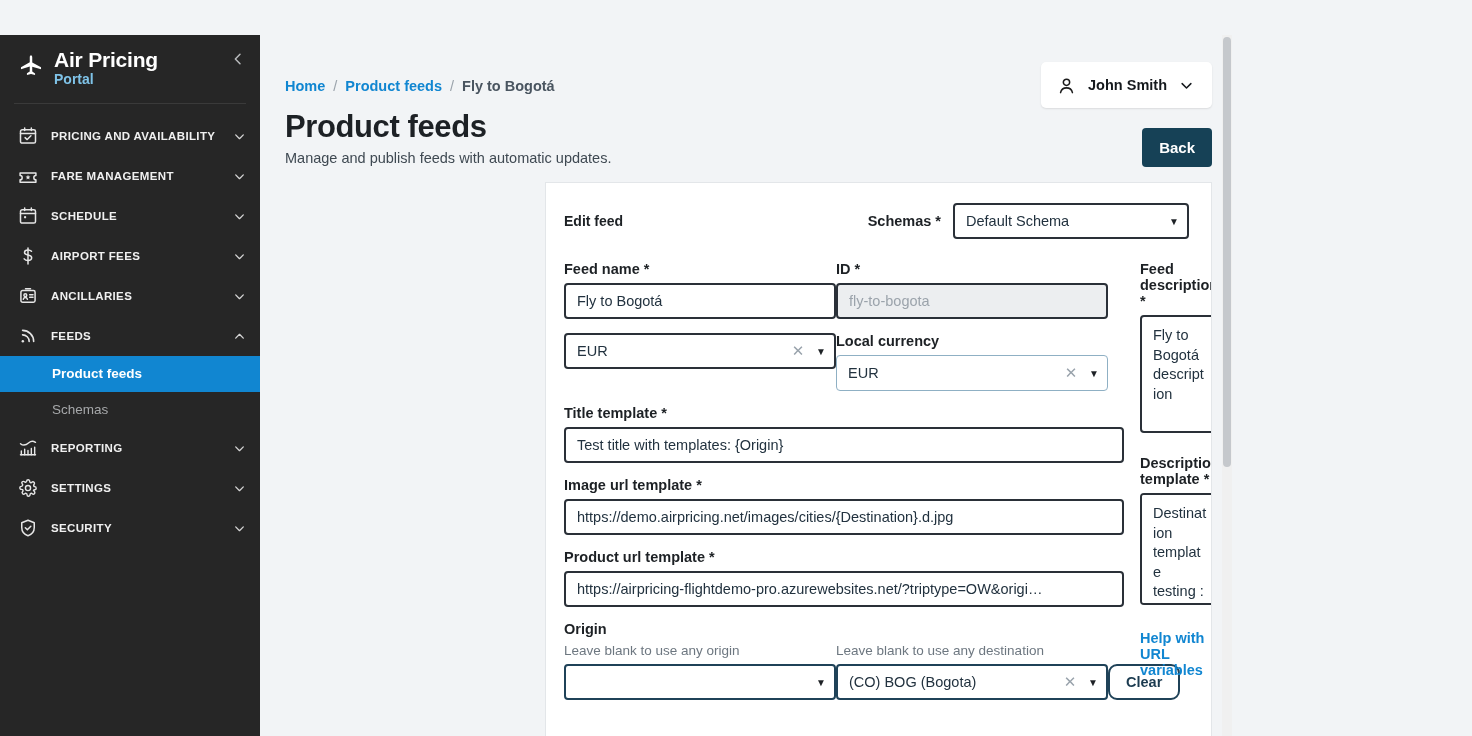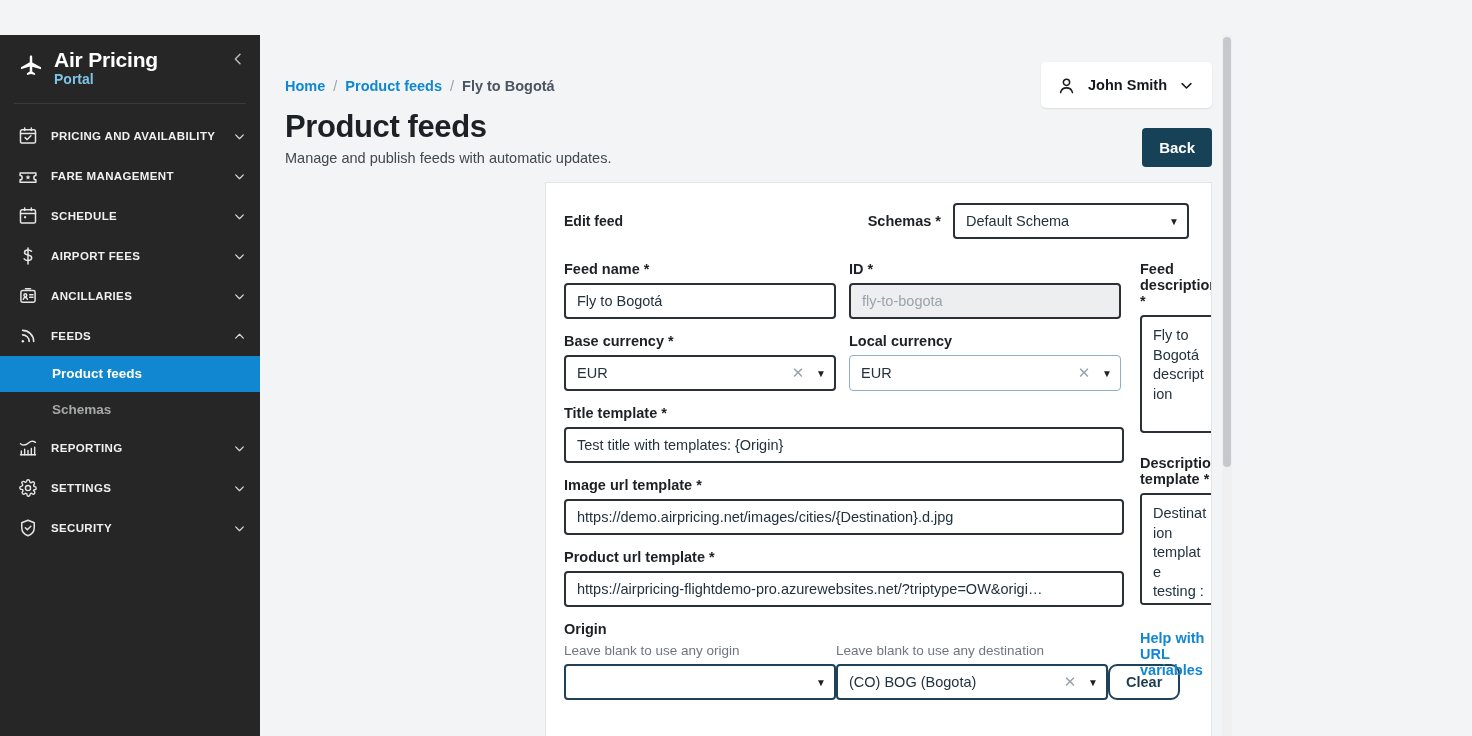--- a/index.html
+++ b/index.html
@@ -44,21 +44,21 @@
   .nav-ico svg { display: block; }
   .nav-label {
     font-size: 11.5px; font-weight: bold; letter-spacing: 0.35px;
     color: #f0f0f0; text-transform: uppercase; flex: 1 1 auto;
     white-space: nowrap;
   }
   .nav-chev { width: 13px; height: 13px; flex: 0 0 13px; color: #d6d6d6; }
 
   .nav-sub {
     height: 36px; display: flex; align-items: center;
-    padding-left: 52px; font-size: 13.5px; cursor: pointer; font-weight: bold;
+    padding-left: 52px; font-size: 13.5px; cursor: pointer;
   }
   .nav-sub.active { background: #1186d1; font-weight: bold; color: #ffffff; }
   .nav-sub.idle { color: #a6a8aa; }
 
   
   .main {
     flex: 1 1 auto; height: 736px; background: #f2f4f6;
     position: relative; overflow: hidden;
   }
   .topbar {
@@ -99,21 +99,21 @@
   }
   .card-head { display: flex; align-items: center; justify-content: space-between; margin-bottom: 22px; }
   .card-title { font-size: 14px; font-weight: bold; color: #1d2125; }
   .schemas-wrap { display: flex; align-items: center; gap: 12px; }
   .schemas-lbl { font-size: 14.5px; font-weight: bold; color: #1d2125; }
 
   .grid { display: flex; gap: 16px; }
   .col-left { width: 560px; flex: 0 0 560px; }
   .col-right { flex: 1 1 auto; }
 
-  .row2 { display: flex; gap: 13px; }
+  .row2 { display: flex; gap: 0; }
   .fld { margin-bottom: 14px; }
   .fld-w1 { width: 272px; flex: 0 0 272px; }
   .lbl { font-size: 14.5px; font-weight: bold; color: #1d2125; margin-bottom: 6px; display: block; }
   .hint { font-size: 13.5px; color: #6d7780; margin-bottom: 6px; display: block; }
 
   .inp {
     width: 100%; height: 36px; border: 2px solid #2a3038; border-radius: 4px;
     background: #ffffff; color: #22323f; font-size: 14.5px;
     font-family: "Liberation Sans", sans-serif; padding: 0 11px;
   }
@@ -404,21 +404,20 @@
               <input class="inp" type="text" value="Fly to Bogotá" style="">
             </div>
             <div class="fld fld-w1">
               <label class="lbl">ID *</label>
               <input class="inp disabled" type="text" disabled="" placeholder="fly-to-bogota" style="">
             </div>
           </div>
 
           <div class="row2">
             <div class="fld fld-w1">
-              <label class="lbl">Base currency *</label>
               <div class="sel plain">
                 <span class="sel-val">EUR</span>
                 <span class="sel-x">✕</span>
                 <span class="sel-caret">▼</span>
               </div>
             </div>
             <div class="fld fld-w1">
               <label class="lbl">Local currency</label>
               <div class="sel light">
                 <span class="sel-val">EUR</span>

